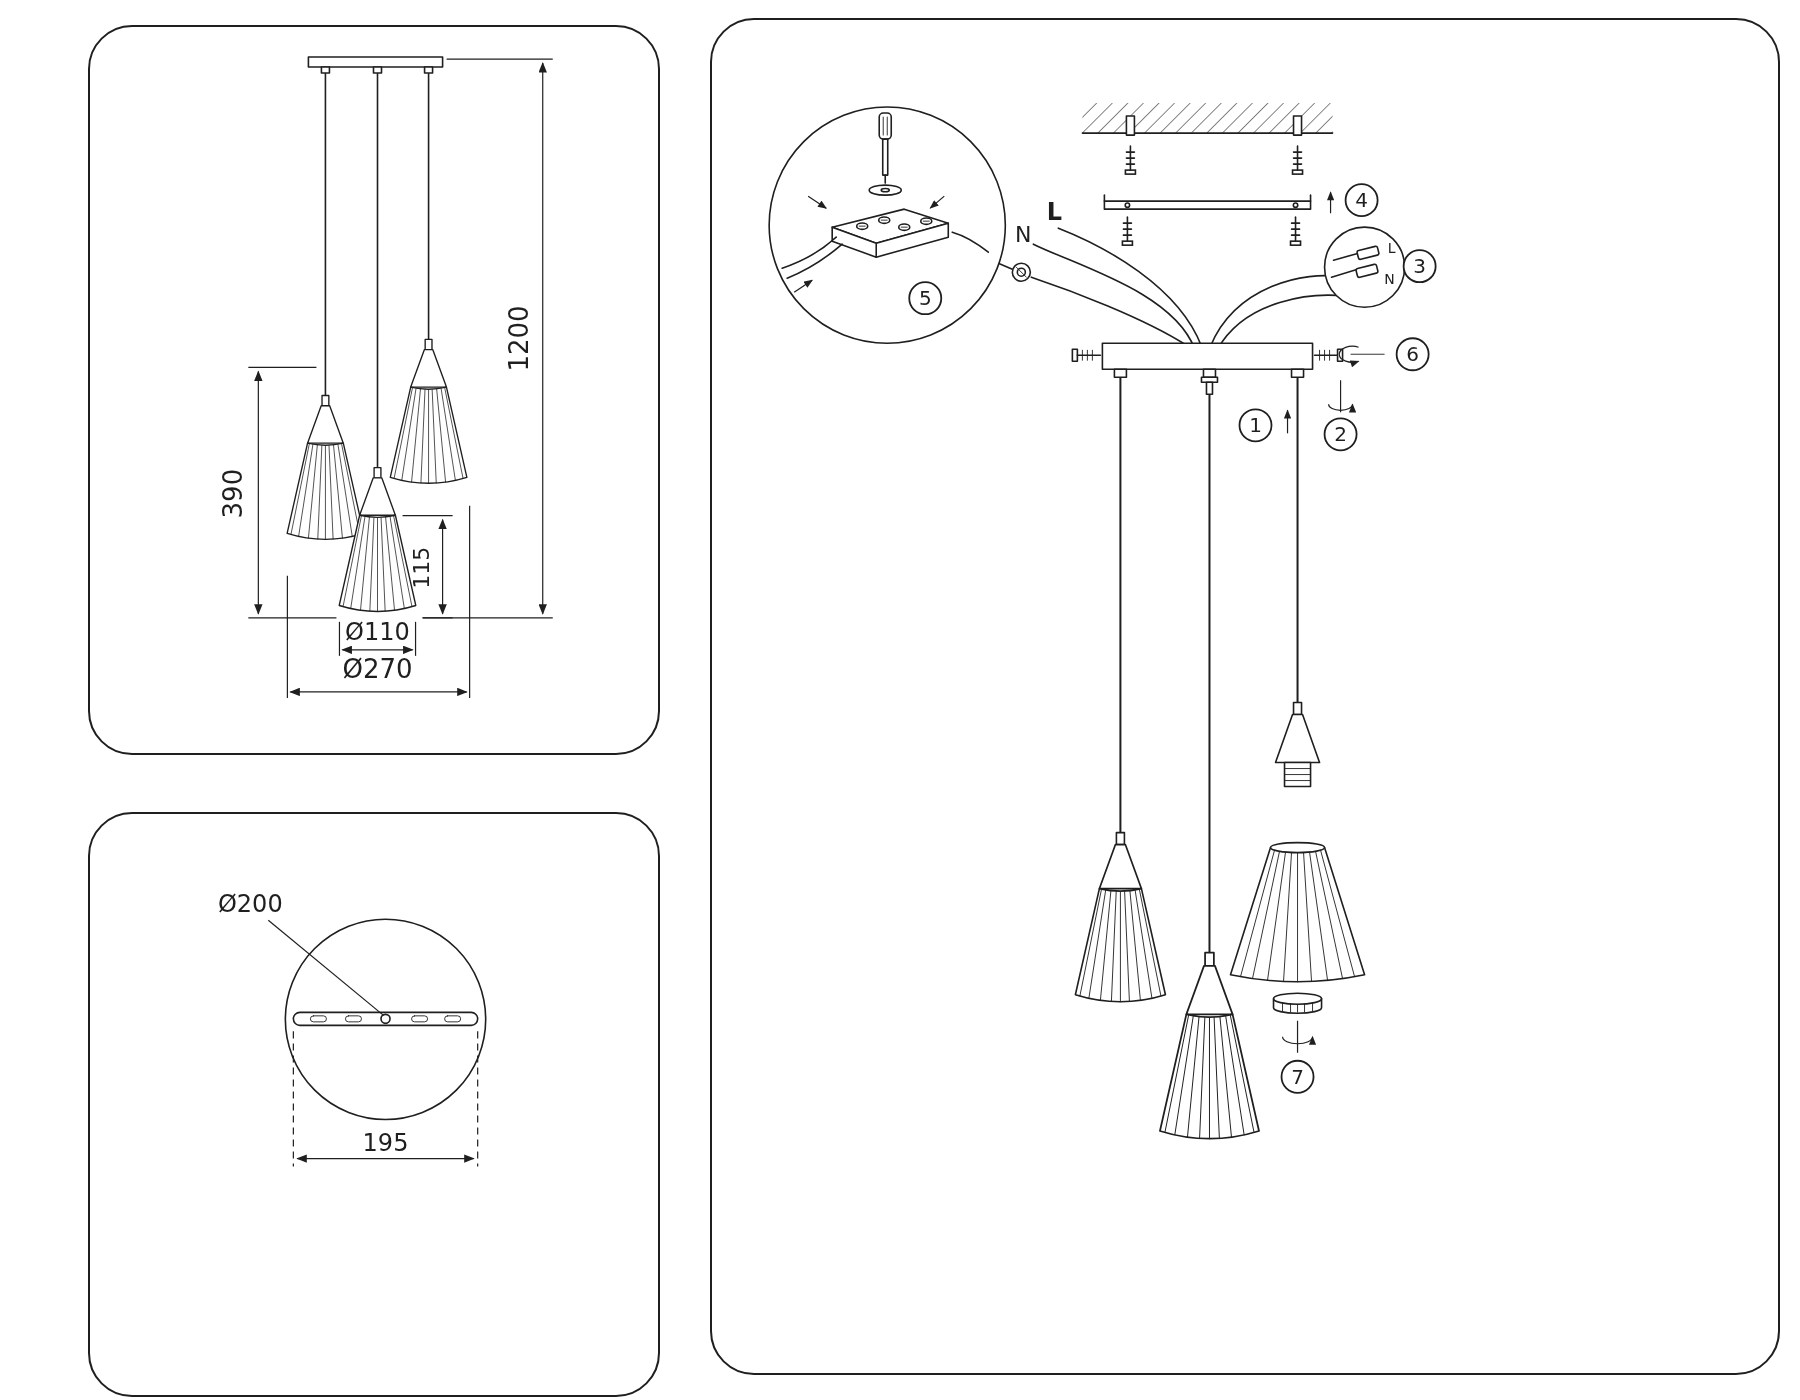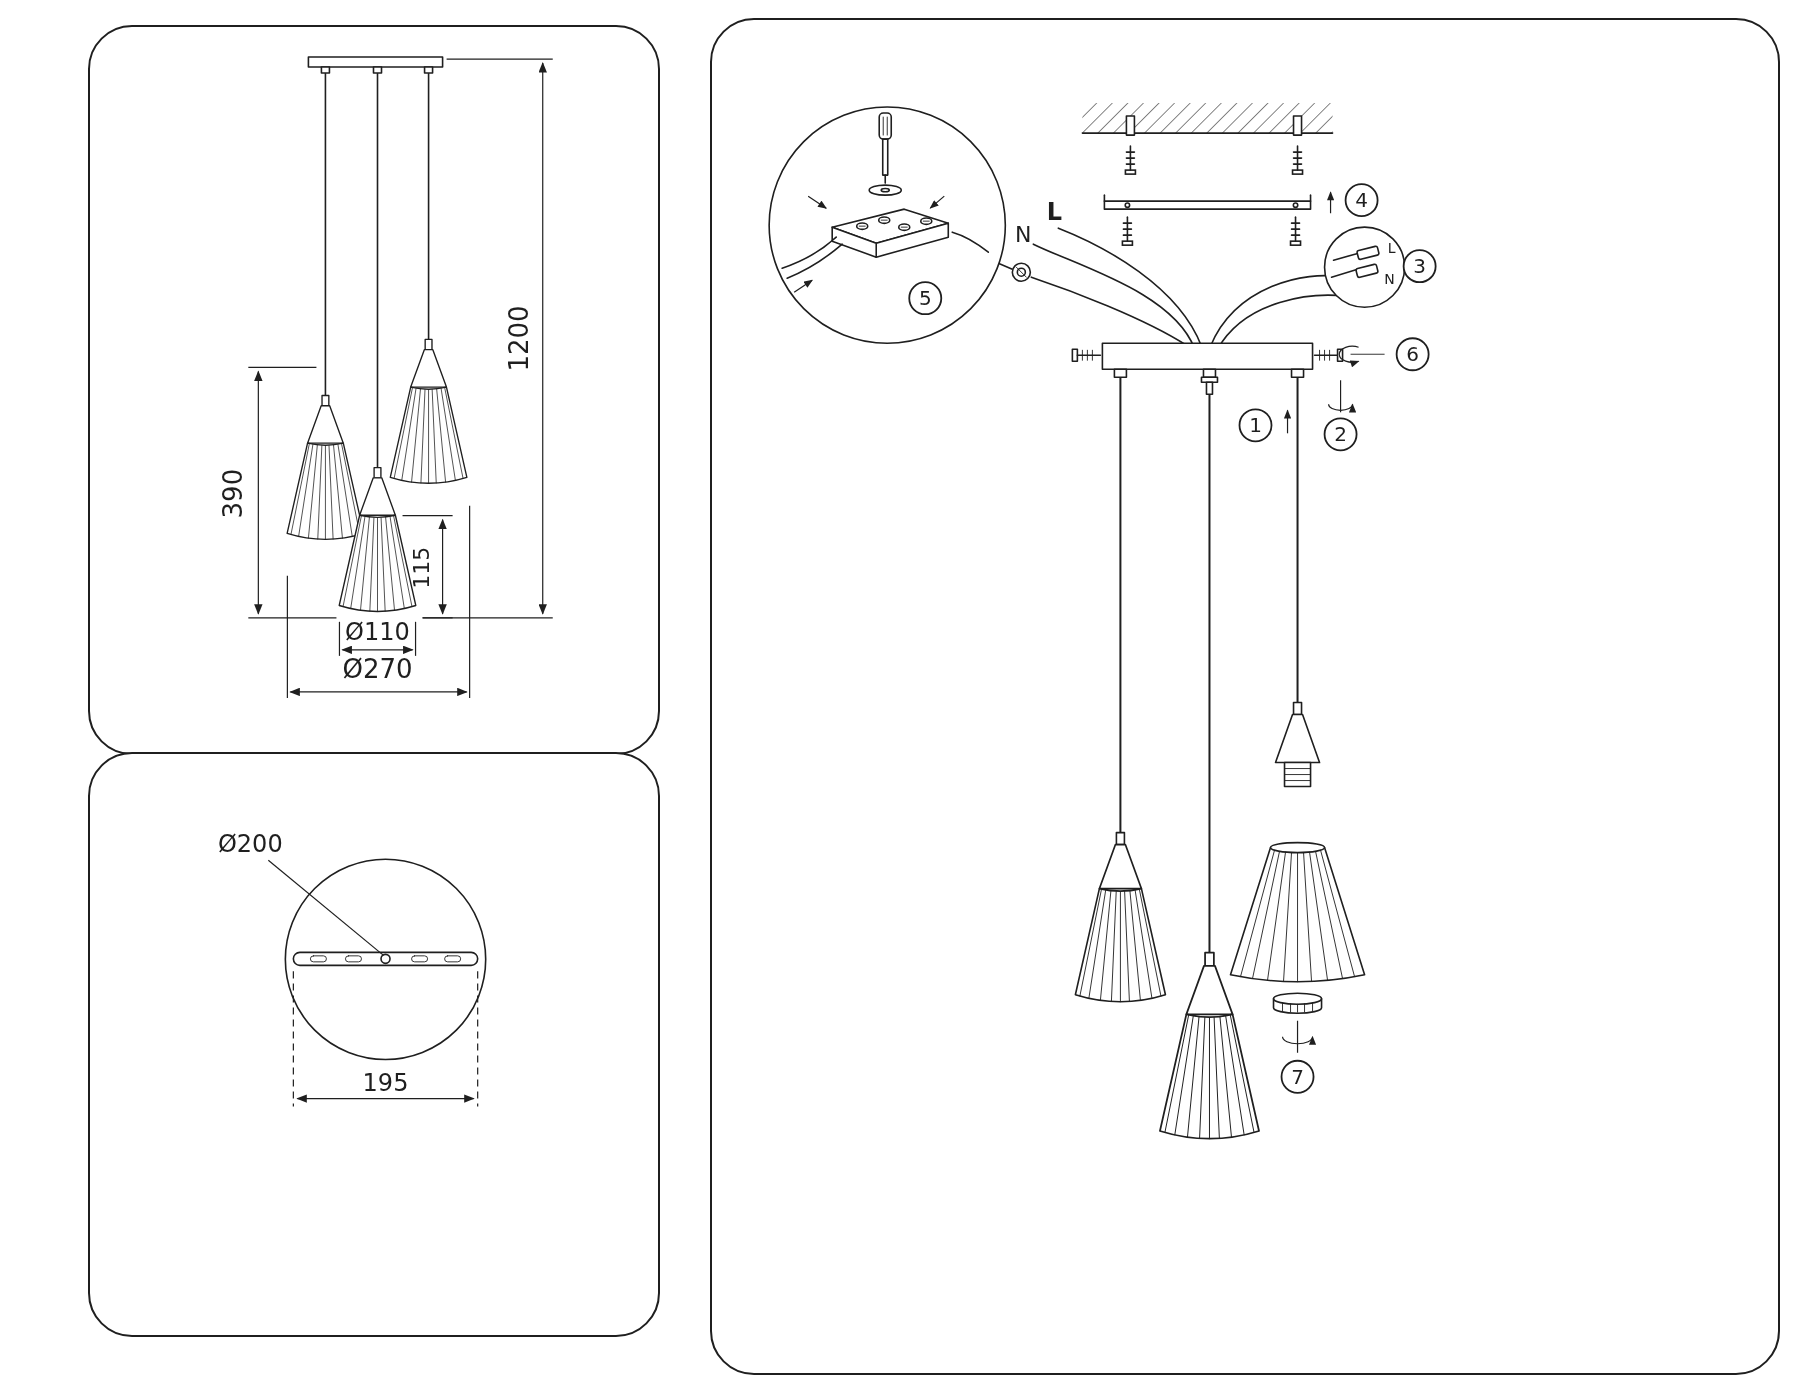--- a/index.html
+++ b/index.html
@@ -2,21 +2,21 @@
 <html><head>
 <meta charset="utf-8">
 <style>
   * { box-sizing: border-box; }
   html, body { margin: 0; padding: 0; background: #ffffff; }
   .page { position: relative; width: 1800px; height: 1400px; background: #ffffff;
           font-family: "DejaVu Sans", sans-serif; }
   .panel { position: absolute; border: 2.5px solid #1f1f1f; border-radius: 44px;
            background: #ffffff; overflow: hidden; }
   #panel-dimensions { left: 88px;  top: 25px;  width: 572px;  height: 730px; }
-  #panel-canopy     { left: 88px;  top: 752px; width: 572px;  height: 585px; }
+  #panel-canopy     { left: 88px;  top: 812px; width: 572px;  height: 585px; }
   #panel-assembly   { left: 710px; top: 18px;  width: 1070px; height: 1357px; }
   svg { display: block; width: 100%; height: 100%; }
   .ink  { fill: #ffffff; stroke: #1f1f1f; stroke-width: 1.6; stroke-linejoin: round; }
   .ln   { fill: none;    stroke: #1f1f1f; stroke-width: 1.6; stroke-linecap: round; }
   .cord { fill: none;    stroke: #1f1f1f; stroke-width: 2; }
   .thin { stroke-width: 0.9; }
   .dim  { fill: none; stroke: #1f1f1f; stroke-width: 1.2; }
   text  { fill: #1f1f1f; stroke: none; text-anchor: middle;
           font-family: "DejaVu Sans", sans-serif; }
   .t26 { font-size: 26px; } .t24 { font-size: 24px; } .t22 { font-size: 22px; }

